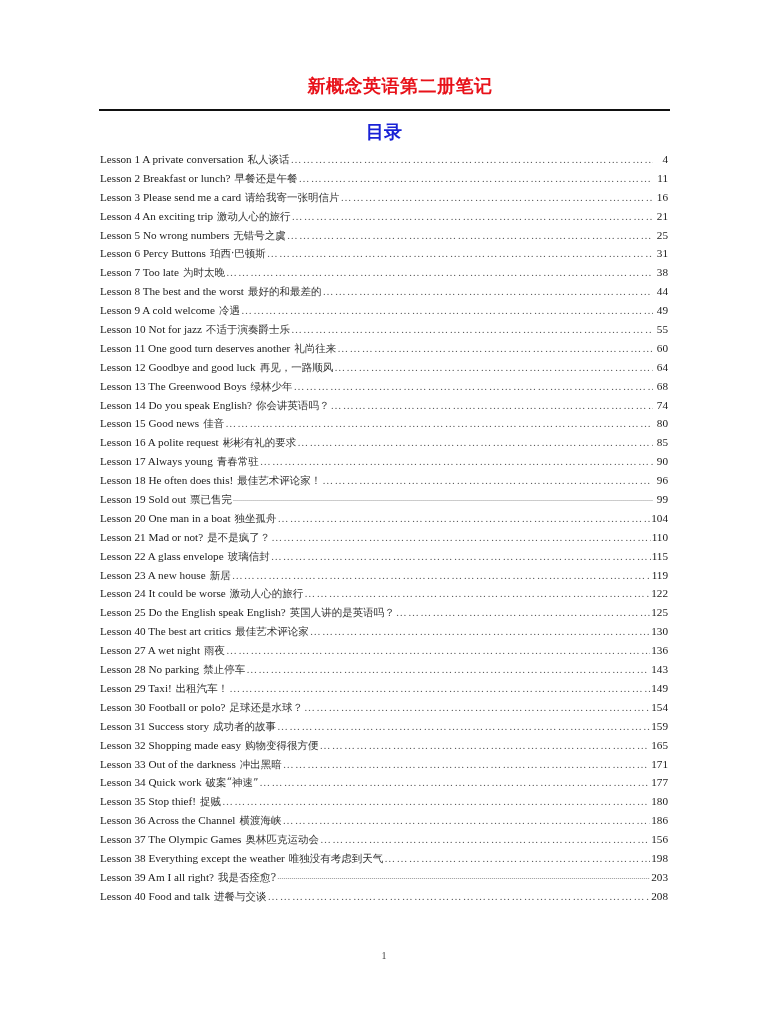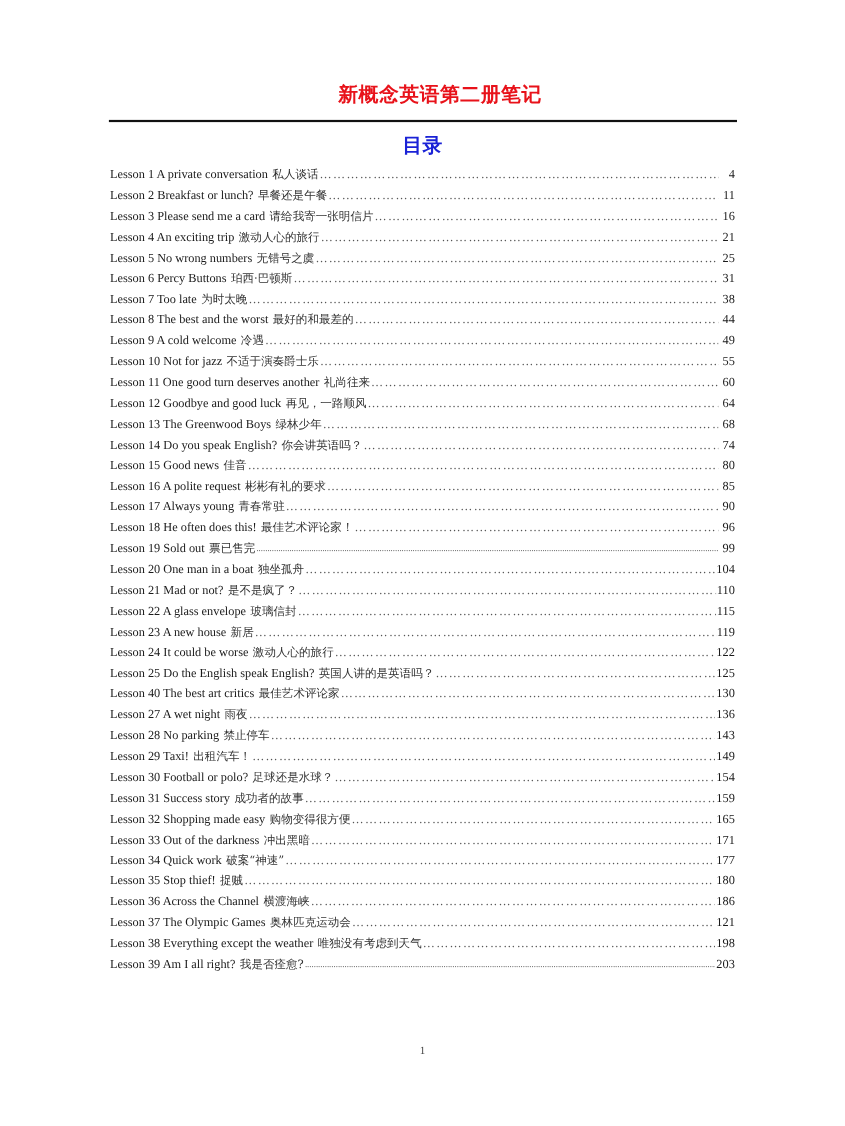--- a/index.html
+++ b/index.html
@@ -336,30 +336,36 @@
       <li class="toc-row">
     <span class="title">Lesson 36 Across the Channel</span>
     <span class="cn">横渡海峡</span>
     <span class="leader"></span>
     <span class="page-num">186</span>
   </li>
       <li class="toc-row">
     <span class="title">Lesson 37 The Olympic Games</span>
     <span class="cn">奥林匹克运动会</span>
     <span class="leader"></span>
-    <span class="page-num">121</span>
+    <span class="page-num">156</span>
   </li>
       <li class="toc-row">
     <span class="title">Lesson 38 Everything except the weather</span>
     <span class="cn">唯独没有考虑到天气</span>
     <span class="leader"></span>
     <span class="page-num">198</span>
   </li>
       <li class="toc-row dense">
     <span class="title">Lesson 39 Am I all right?</span>
     <span class="cn">我是否痊愈?</span>
     <span class="leader"></span>
     <span class="page-num">203</span>
+  </li>
+      <li class="toc-row">
+    <span class="title">Lesson 40 Food and talk</span>
+    <span class="cn">进餐与交谈</span>
+    <span class="leader"></span>
+    <span class="page-num">208</span>
   </li>
     </ul>
 
   <div class="page-footer">1</div>
 </div>
 
 </body></html>

